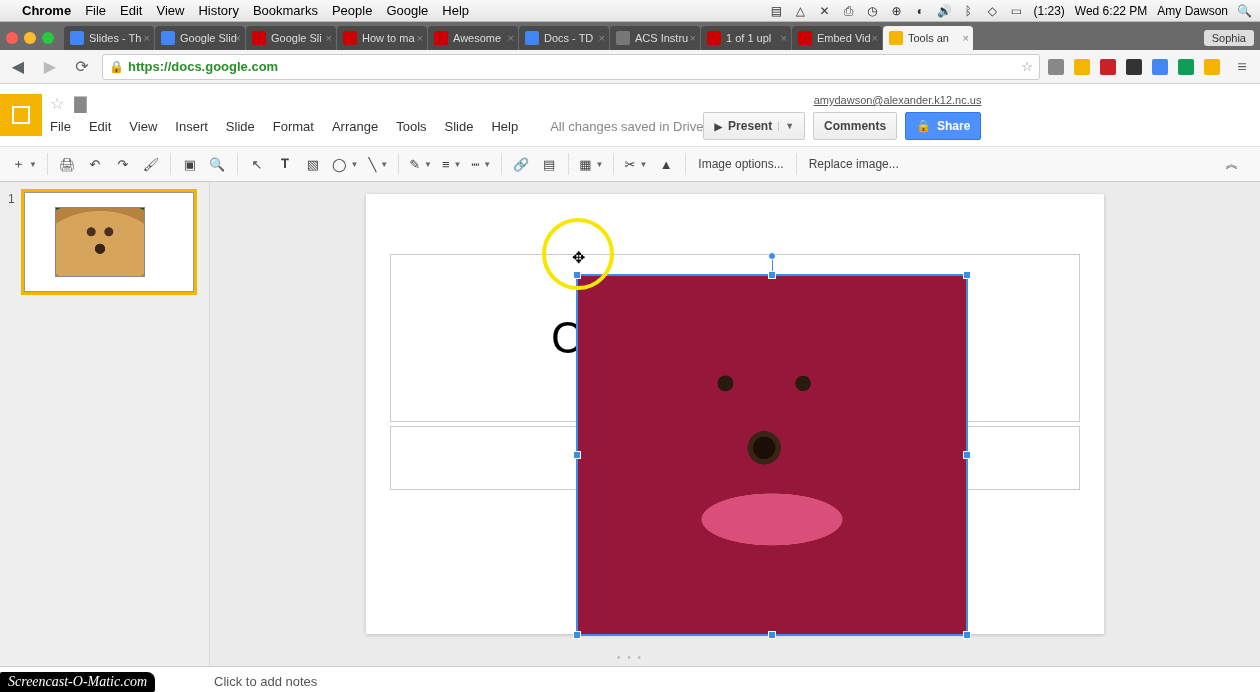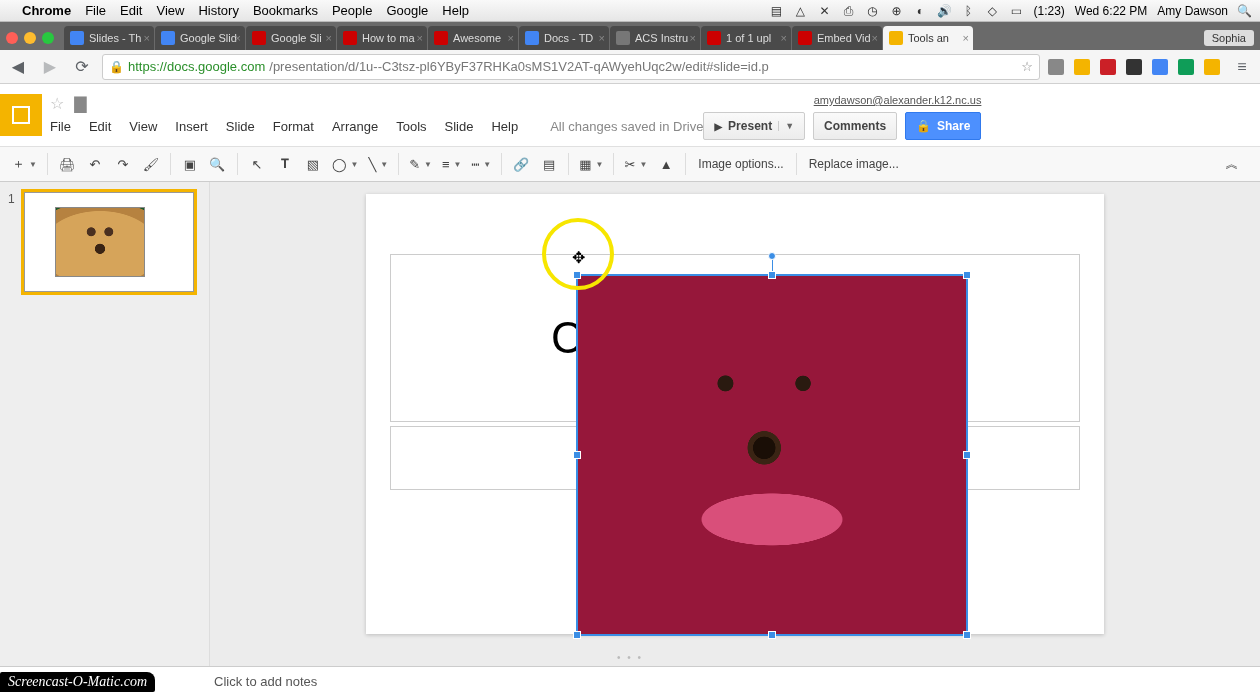--- a/index.html
+++ b/index.html
@@ -24,21 +24,21 @@
   .tab.active { background:#f5f5f5; color:#333; }
   .tab .favicon { width:14px; height:14px; border-radius:2px; flex-shrink:0; display:flex; align-items:center; justify-content:center; font-size:9px; color:#fff;}
   .tab .close-x { position:absolute; right:4px; font-size:11px; color:#888; }
   .tab-title { overflow:hidden; text-overflow:ellipsis; flex:1; }
   .profile-chip { margin-left:auto; background:#ddd; color:#333; font-size:11px; padding:2px 8px; border-radius:3px; margin-bottom:4px;}
 
   .omnibox-row { height:34px; background:#f5f5f5; border-bottom:1px solid #d0d0d0; display:flex; align-items:center; padding:0 6px; gap:8px; }
   .nav-btn { width:24px; height:24px; display:flex; align-items:center; justify-content:center; color:#5f6368; font-size:16px; cursor:pointer; }
   .omnibox { flex:1; height:26px; background:#fff; border:1px solid #ccc; border-radius:3px; display:flex; align-items:center; padding:0 6px; font-size:13px; color:#444; gap:4px; overflow:hidden;}
   .omnibox .lock { color:#2a8f2a; font-size:12px; }
-  .url-host{color:#2a8f2a;} .url-path{color:#777;}
+  .url-host{color:#2a8f2a;font-weight:bold;} .url-path{color:#777;}
   .star { color:#888; margin-left:auto; }
   .ext-icons { display:flex; gap:10px; align-items:center; }
   .ext-ico { width:16px; height:16px; border-radius:2px; }
 
   
   .gs-header { display:flex; align-items:flex-start; padding:10px 14px 0 0; }
   .gs-logo { width:42px; height:42px; background:#f4b400; display:flex; align-items:center; justify-content:center; margin-right:8px;}
   .gs-logo .inner{ width:18px; height:18px; border:2px solid #fff; }
   .gs-title-block { display:flex; flex-direction:column; }
   .gs-title-row { display:flex; align-items:center; gap:10px; }
@@ -196,21 +196,20 @@
       </div>
     <div class="profile-chip">Sophia</div>
   </div>
   <div class="omnibox-row">
     <div class="nav-btn">◀</div>
     <div class="nav-btn" style="opacity:.4">▶</div>
     <div class="nav-btn">⟳</div>
     <div class="omnibox">
       <span class="lock">🔒</span>
       <span class="url-host">https://docs.google.com</span>
-        <span class="url-path">/presentation/d/1u--C3tsz-pl6YByF37RHKa0sMS1V2AT-qAWyehUqc2w/edit#slide=id.p</span>
       <span class="star">☆</span>
     </div>
     <div class="ext-icons">
       <div class="ext-ico" style="background:#888"></div>
       <div class="ext-ico" style="background:#f4b400"></div>
       <div class="ext-ico" style="background:#cb2027"></div>
       <div class="ext-ico" style="background:#333"></div>
       <div class="ext-ico" style="background:#4285f4"></div>
       <div class="ext-ico" style="background:#0f9d58"></div>
       <div class="ext-ico" style="background:#f4b400"></div>

